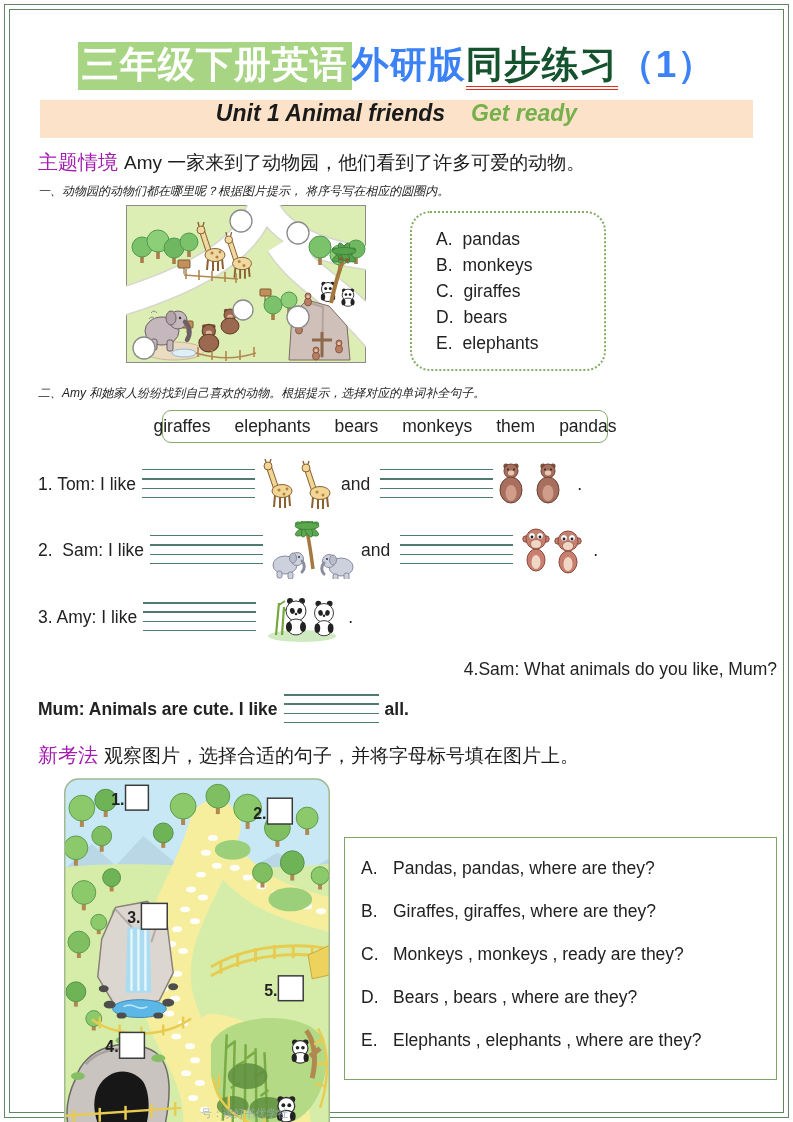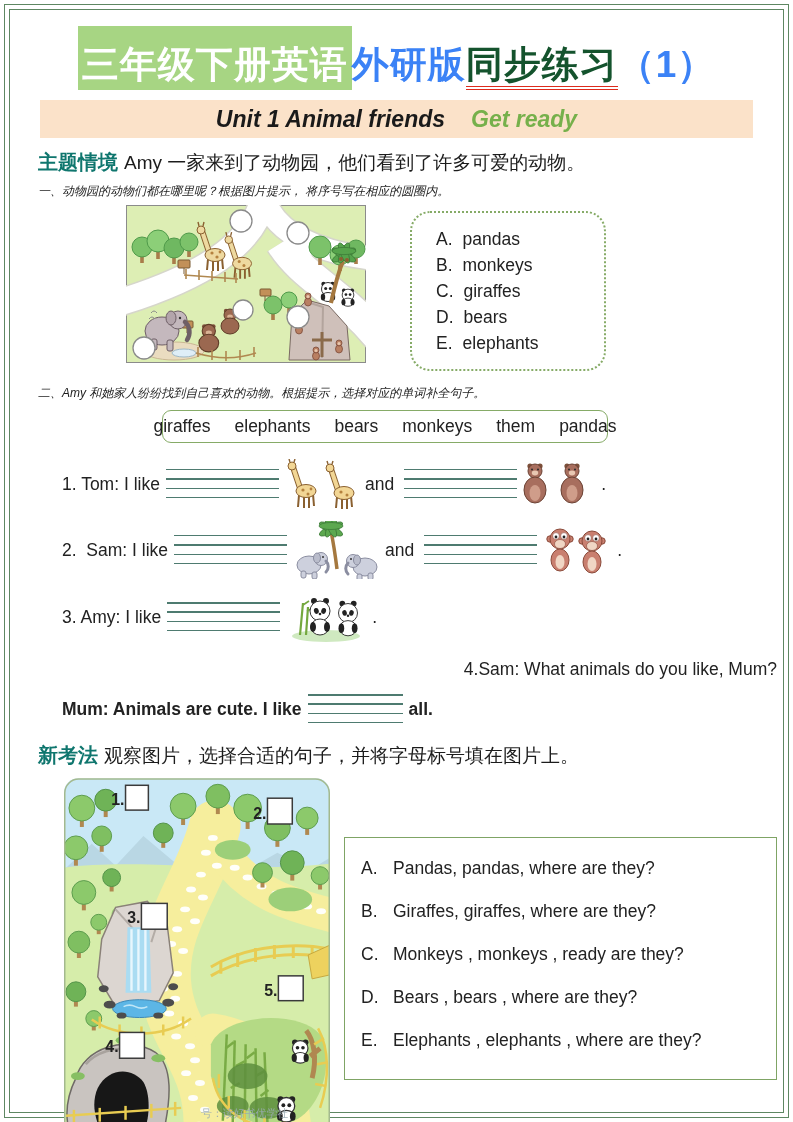--- a/index.html
+++ b/index.html
@@ -4,41 +4,41 @@
 <style>
   * { margin:0; padding:0; box-sizing:border-box; }
   html,body { width:793px; height:1122px; background:#ffffff; font-family:"Liberation Sans","DejaVu Sans",sans-serif; color:#1c1c1c; }
   .page { position:relative; width:793px; height:1122px; background:#fff; overflow:hidden; }
   .frame { position:absolute; pointer-events:none; }
   .frame.outer { inset:4px; border:1.5px solid #5e8762; }
   .frame.inner { inset:9px; border:1px solid #5e8762; }
   .content { position:absolute; inset:12px 16px; }
 
   .title { margin-top:28px; text-align:center; font-size:37px; font-weight:bold; letter-spacing:1px; white-space:nowrap; }
-  .t-hl { background:#a7d583; color:#ffffff; padding:18px 4px 5px; }
+  .t-hl { background:#a7d583; color:#ffffff; padding:2px 4px 5px; }
   .t-black { color:#3b82f6; }
   .t-red { color:#14532d; border-bottom:4px double #dd2b1c; padding-bottom:1px; }
 
-  .unit-bar { margin:10px 24px 0; height:38px; background:#fbe2c9; display:flex; align-items:center; justify-content:center; gap:26px; font-size:23px; font-weight:bold; font-style:italic; }
+  .unit-bar { margin:10px 24px 0; height:38px; background:#fbe2c9; display:flex; justify-content:center; gap:26px; font-size:23px; font-weight:bold; font-style:italic; }
   .unit-name { color:#1a1a1a; }
   .get-ready { color:#76b04b; }
 
   .intro { margin:11px 22px 0; font-size:19px; }
-  .green-tag { color:#0f766e; font-weight:bold; font-size:20px; margin-right:6px; }
+  .green-tag { color:#a21caf; font-weight:normal; font-size:20px; margin-right:6px; }
   .sec-head { margin:7px 22px 0; font-size:12px;font-style:italic; }
 
   .s1-row { display:flex; align-items:flex-start; margin:5px 0 0 110px; gap:44px; }
   svg.zoo { display:block; }
   .options-box { margin-top:6px; width:196px; border:2px dotted #86ab67; border-radius:20px; padding:13px 10px 13px 24px; }
   .opt-row { display:flex; gap:10px; font-size:17.5px; line-height:26px; color:#222; }
 
   .word-bank { margin:8px 0 0 146px; width:446px; border:1.5px solid #86ab67; border-radius:9px; padding:5px 14px; display:flex; justify-content:center; gap:24px; font-size:17.5px; color:#222; }
 
   .fill-item { display:flex; align-items:center; margin:10px 0 0 22px; font-size:17.5px; color:#222; }
-  .fill-item .pre { white-space:pre;margin-left:24px; }
+  .fill-item .pre { white-space:pre; }
   .blank { display:inline-block; width:113px; height:30px; margin:0 6px;
            background:repeating-linear-gradient(to bottom,#4e7b70 0,#4e7b70 1.5px,transparent 1.5px,transparent 9.3px);
            background-size:100% 29.5px; background-repeat:no-repeat; }
   .blank.small { width:95px; }
   .conj { margin:0 4px; }
   .dot { margin-left:6px; }
   .q4 { margin:16px 0 0 22px; font-size:17.5px; color:#222;text-align:right; }
 
   .s3-head { margin:18px 22px 0; font-size:19px; }
   .s3-row { display:flex; align-items:flex-start; margin:8px 0 0 48px; }

